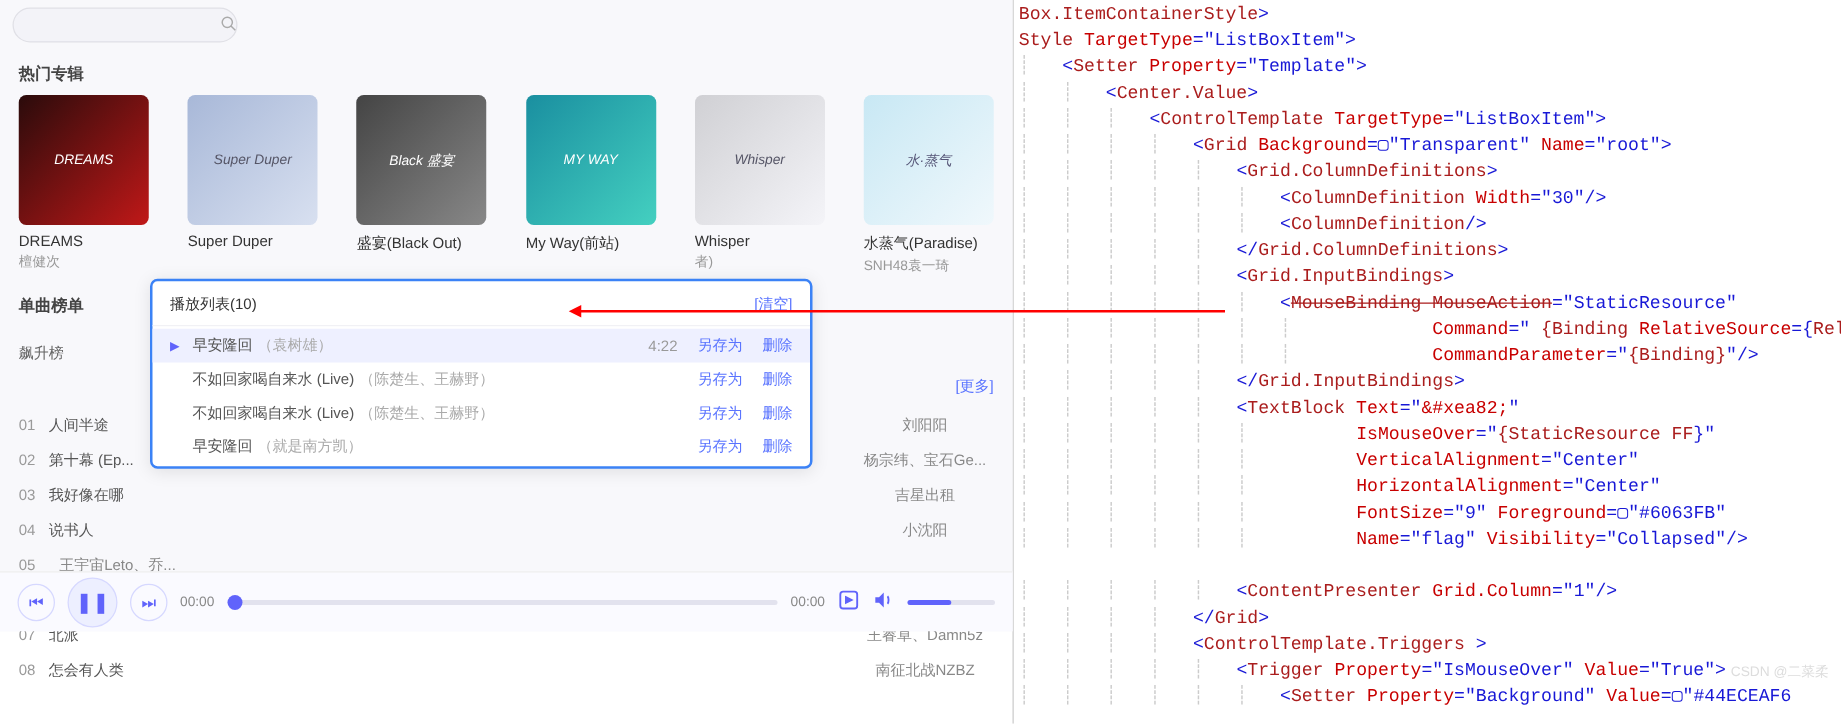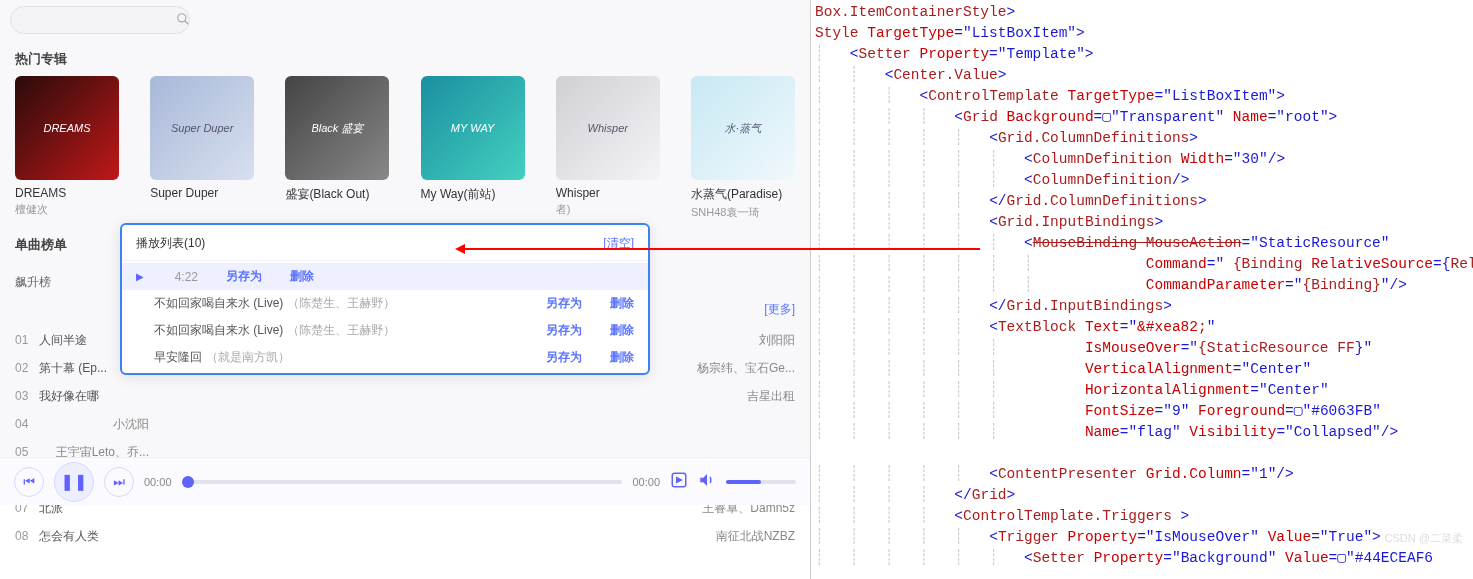--- a/index.html
+++ b/index.html
@@ -13,33 +13,33 @@
 .albums-row { display: flex; gap: 8px; padding: 0 15px; justify-content: space-between; }
 .album { width: 104px; }
 .album-cover { width: 104px; height: 104px; border-radius: 6px; display: flex; align-items: center; justify-content: center; color: #fff; font-size: 11px; font-style: italic; text-align: center; padding: 4px; }
 .album-title { font-size: 12px; color: #333; margin-top: 6px; white-space: nowrap; overflow: hidden; text-overflow: ellipsis; }
 .album-artist { font-size: 11px; color: #999; margin-top: 2px; white-space: nowrap; overflow: hidden; text-overflow: ellipsis; }
 .song-ranks { padding: 6px 15px; }
 .rank-tabs { font-size: 12px; color: #666; padding: 6px 0; }
 .rank-row { display: flex; align-items: center; height: 28px; font-size: 12px; color: #555; }
 .rank-num { width: 24px; color: #999; }
 .rank-name { flex: 1; white-space: nowrap; overflow: hidden; text-overflow: ellipsis; }
-.rank-artist { width: 110px; color: #888; text-align: right; white-space: nowrap; overflow: hidden; text-overflow: ellipsis; }
+.rank-artist { width: 110px; color: #888; text-align: center; white-space: nowrap; overflow: hidden; text-overflow: ellipsis; }
 .rank-more { text-align: right; color: #5a74ff; font-size: 12px; padding: 4px 0 8px; }
 .playlist-popup { position: absolute; left: 120px; top: 223px; width: 530px; background: #fff; border: 2px solid #3b82f6; border-radius: 6px; box-shadow: 0 2px 14px rgba(0,0,0,0.1); z-index: 5; }
 .playlist-header { display: flex; justify-content: space-between; align-items: center; padding: 10px 14px 8px; border-bottom: 1px solid #f1f1f5; font-size: 12px; }
 .playlist-header .clear { color: #5a74ff; }
 .playlist-body { padding: 2px 0; }
 .prow { display: flex; align-items: center; height: 27px; padding: 0 14px; font-size: 12px; color: #555; }
 .prow.sel { background: #eef0ff; }
 .prow .picon { width: 18px; color: #6063FB; font-size: 10px; }
 .prow .pname { flex: 1; white-space: nowrap; overflow: hidden; text-overflow: ellipsis; }
 .prow .psub { color: #aaa; margin-left: 4px; }
 .prow .pdur { width: 44px; color: #999; text-align: right; }
-.prow .pact { color: #5a74ff; margin-left: 28px; font-weight: bold; }
+.prow .pact { color: #5a74ff; margin-left: 16px; }
 .player-bar { position: absolute; left: 0; right: 0; bottom: 0; height: 48px; background: #fafaff; border-top: 1px solid #eee; display: flex; align-items: center; padding: 0 14px; gap: 10px; }
 .pbtn { width: 30px; height: 30px; border-radius: 50%; display: flex; align-items: center; justify-content: center; color: #6063FB; border: 1px solid #d6d8ff; cursor: pointer; }
 .pbtn.play { width: 40px; height: 40px; background: #edefff; font-size: 16px; }
 .time { font-size: 11px; color: #888; }
 .prog { flex: 1; height: 4px; background: #e2e2ee; border-radius: 2px; position: relative; }
 .prog .thumb { position: absolute; left: 0; top: -4px; width: 12px; height: 12px; border-radius: 50%; background: #6063FB; }
 .vol { width: 70px; height: 4px; background: #e2e2ee; border-radius: 2px; position: relative; }
 .vol .fill { position: absolute; left: 0; top: 0; bottom: 0; width: 50%; background: #6063FB; border-radius: 2px; }
 .icon-sm { color: #6063FB; font-size: 14px; }
 .arrow { position: absolute; top: 248px; left: 460px; width: 520px; height: 2px; background: #ff0000; z-index: 8; }
@@ -117,20 +117,21 @@
         <span class="rank-name">第十幕 (Ep...</span>
         <span class="rank-artist">杨宗纬、宝石Ge...</span>
       </div>
     <div class="rank-row">
         <span class="rank-num">03</span>
         <span class="rank-name">我好像在哪</span>
         <span class="rank-artist">吉星出租</span>
       </div>
     <div class="rank-row">
         <span class="rank-num">04</span>
+        <span class="rank-name">说书人</span>
         <span class="rank-artist">小沈阳</span>
       </div>
     <div class="rank-row">
         <span class="rank-num">05</span>
         <span class="rank-artist">王宇宙Leto、乔...</span>
       </div>
     <div class="rank-row">
         <span class="rank-num">06</span>
         <span class="rank-name">Amani</span>
         <span class="rank-artist">BEYOND</span>
@@ -148,20 +149,21 @@
   </div>
 
   <div class="playlist-popup">
     <div class="playlist-header">
       <span>播放列表(10)</span>
       <span class="clear">[清空]</span>
     </div>
     <div class="playlist-body">
       <div class="prow sel">
         <span class="picon">▶</span>
+        <span class="pname"><span>早安隆回</span><span class="psub">（袁树雄）</span></span>
         <span class="pdur">4:22</span>
         <span class="pact">另存为</span>
         <span class="pact">删除</span>
       </div>
       <div class="prow">
         <span class="picon"></span>
         <span class="pname"><span>不如回家喝自来水 (Live)</span><span class="psub">（陈楚生、王赫野）</span></span>
         <span class="pdur"></span>
         <span class="pact">另存为</span>
         <span class="pact">删除</span>

